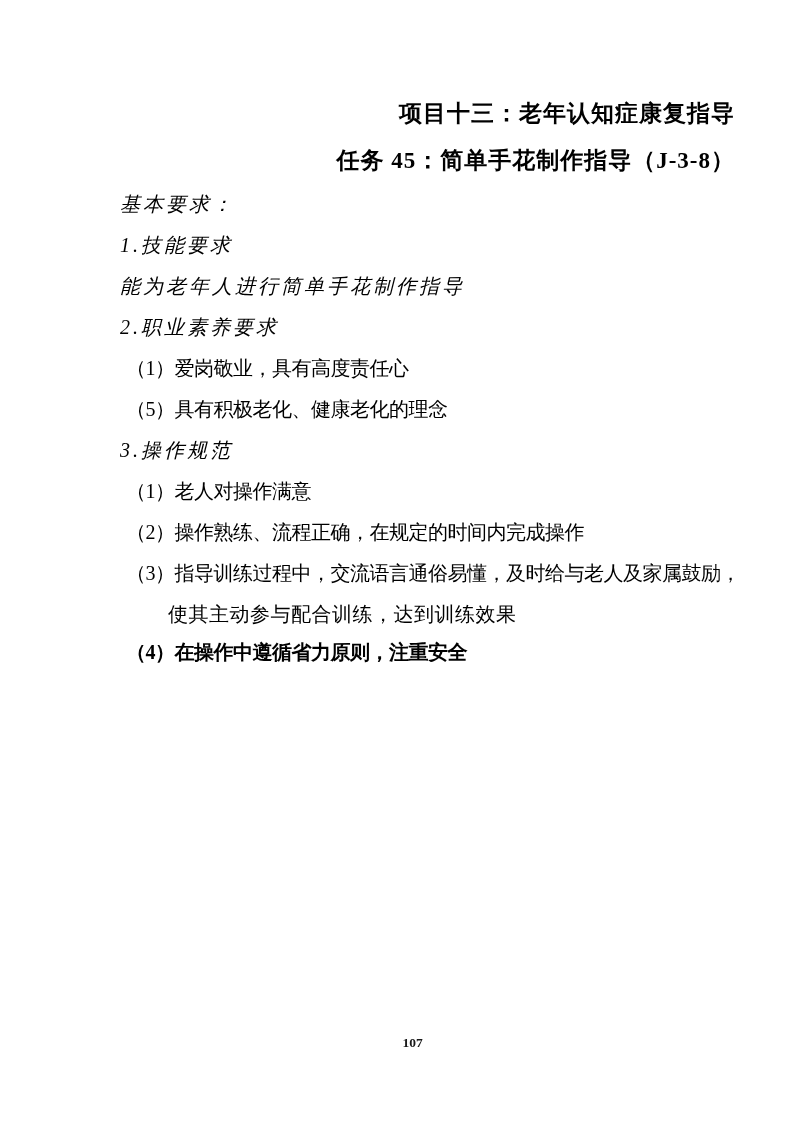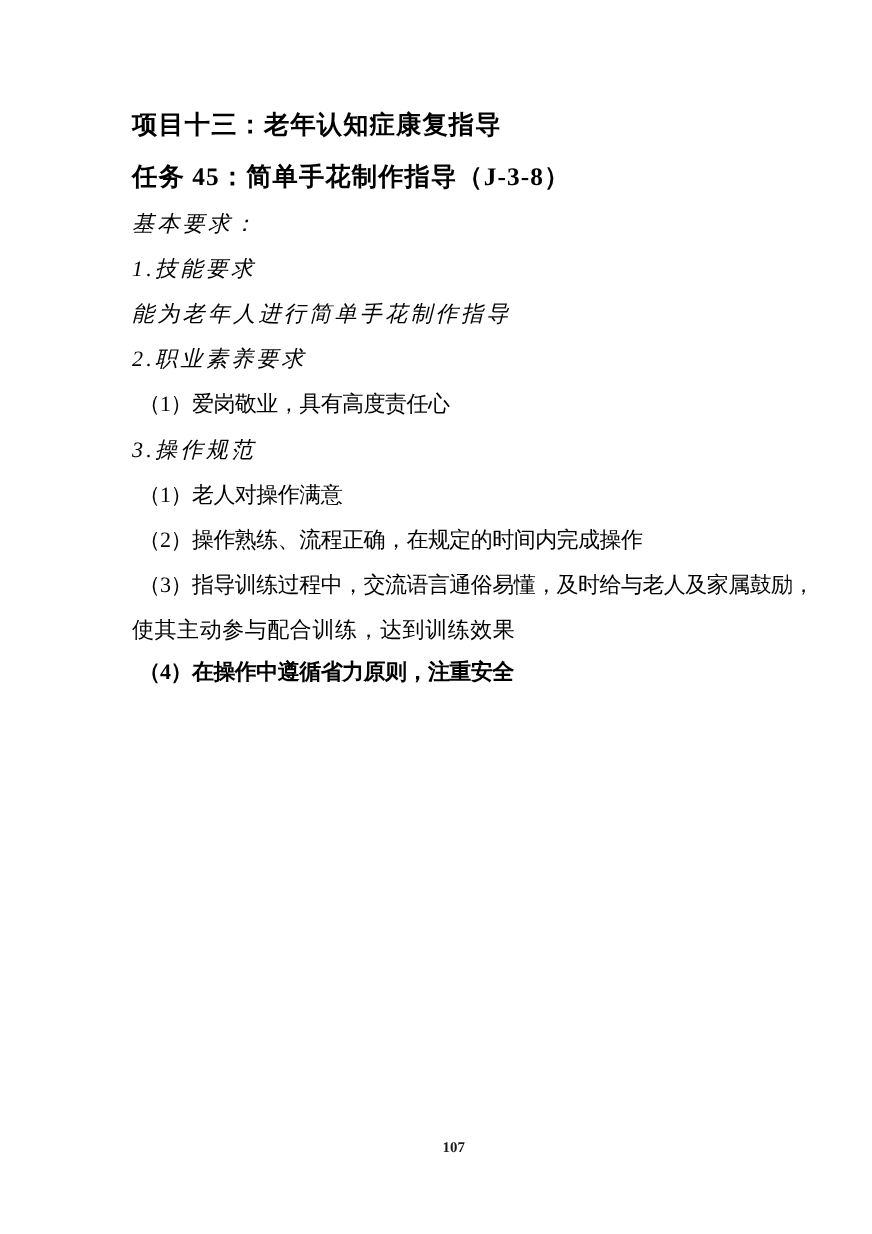--- a/index.html
+++ b/index.html
@@ -26,31 +26,33 @@
     font-size: 20px;
     line-height: 41px;
     white-space: nowrap;
     color: #000000;
   }
   .line.heading {
     font-size: 23px;
     line-height: 47px;
     font-weight: bold;
     letter-spacing: 1px;
+    text-align: right;
   }
   .line.body {
     letter-spacing: 3px;
     font-style: italic;
   }
   .line.item {
     padding-left: 6px;
     letter-spacing: -0.5px;
   }
   .line.continuation {
     letter-spacing: 0.5px;
+    margin-left: 48px;
   }
   .line.item-tight {
     padding-left: 6px;
     letter-spacing: -0.5px;
     line-height: 34px;
     font-weight: bold;
   }
   .page-number {
     position: absolute;
     top: 1033px;
@@ -69,20 +71,21 @@
 
 <div class="page">
   <div class="content">
       <div class="line heading">项目十三：老年认知症康复指导</div>
       <div class="line heading">任务 45：简单手花制作指导（J-3-8）</div>
       <div class="line body">基本要求：</div>
       <div class="line body">1.技能要求</div>
       <div class="line body">能为老年人进行简单手花制作指导</div>
       <div class="line body">2.职业素养要求</div>
       <div class="line item">（1）爱岗敬业，具有高度责任心</div>
+      <div class="line item">（5）具有积极老化、健康老化的理念</div>
       <div class="line body">3.操作规范</div>
       <div class="line item">（1）老人对操作满意</div>
       <div class="line item">（2）操作熟练、流程正确，在规定的时间内完成操作</div>
       <div class="line item">（3）指导训练过程中，交流语言通俗易懂，及时给与老人及家属鼓励，</div>
       <div class="line continuation">使其主动参与配合训练，达到训练效果</div>
       <div class="line item-tight">（4）在操作中遵循省力原则，注重安全</div>
     </div>
   <div class="page-number">107</div>
 </div>
 

